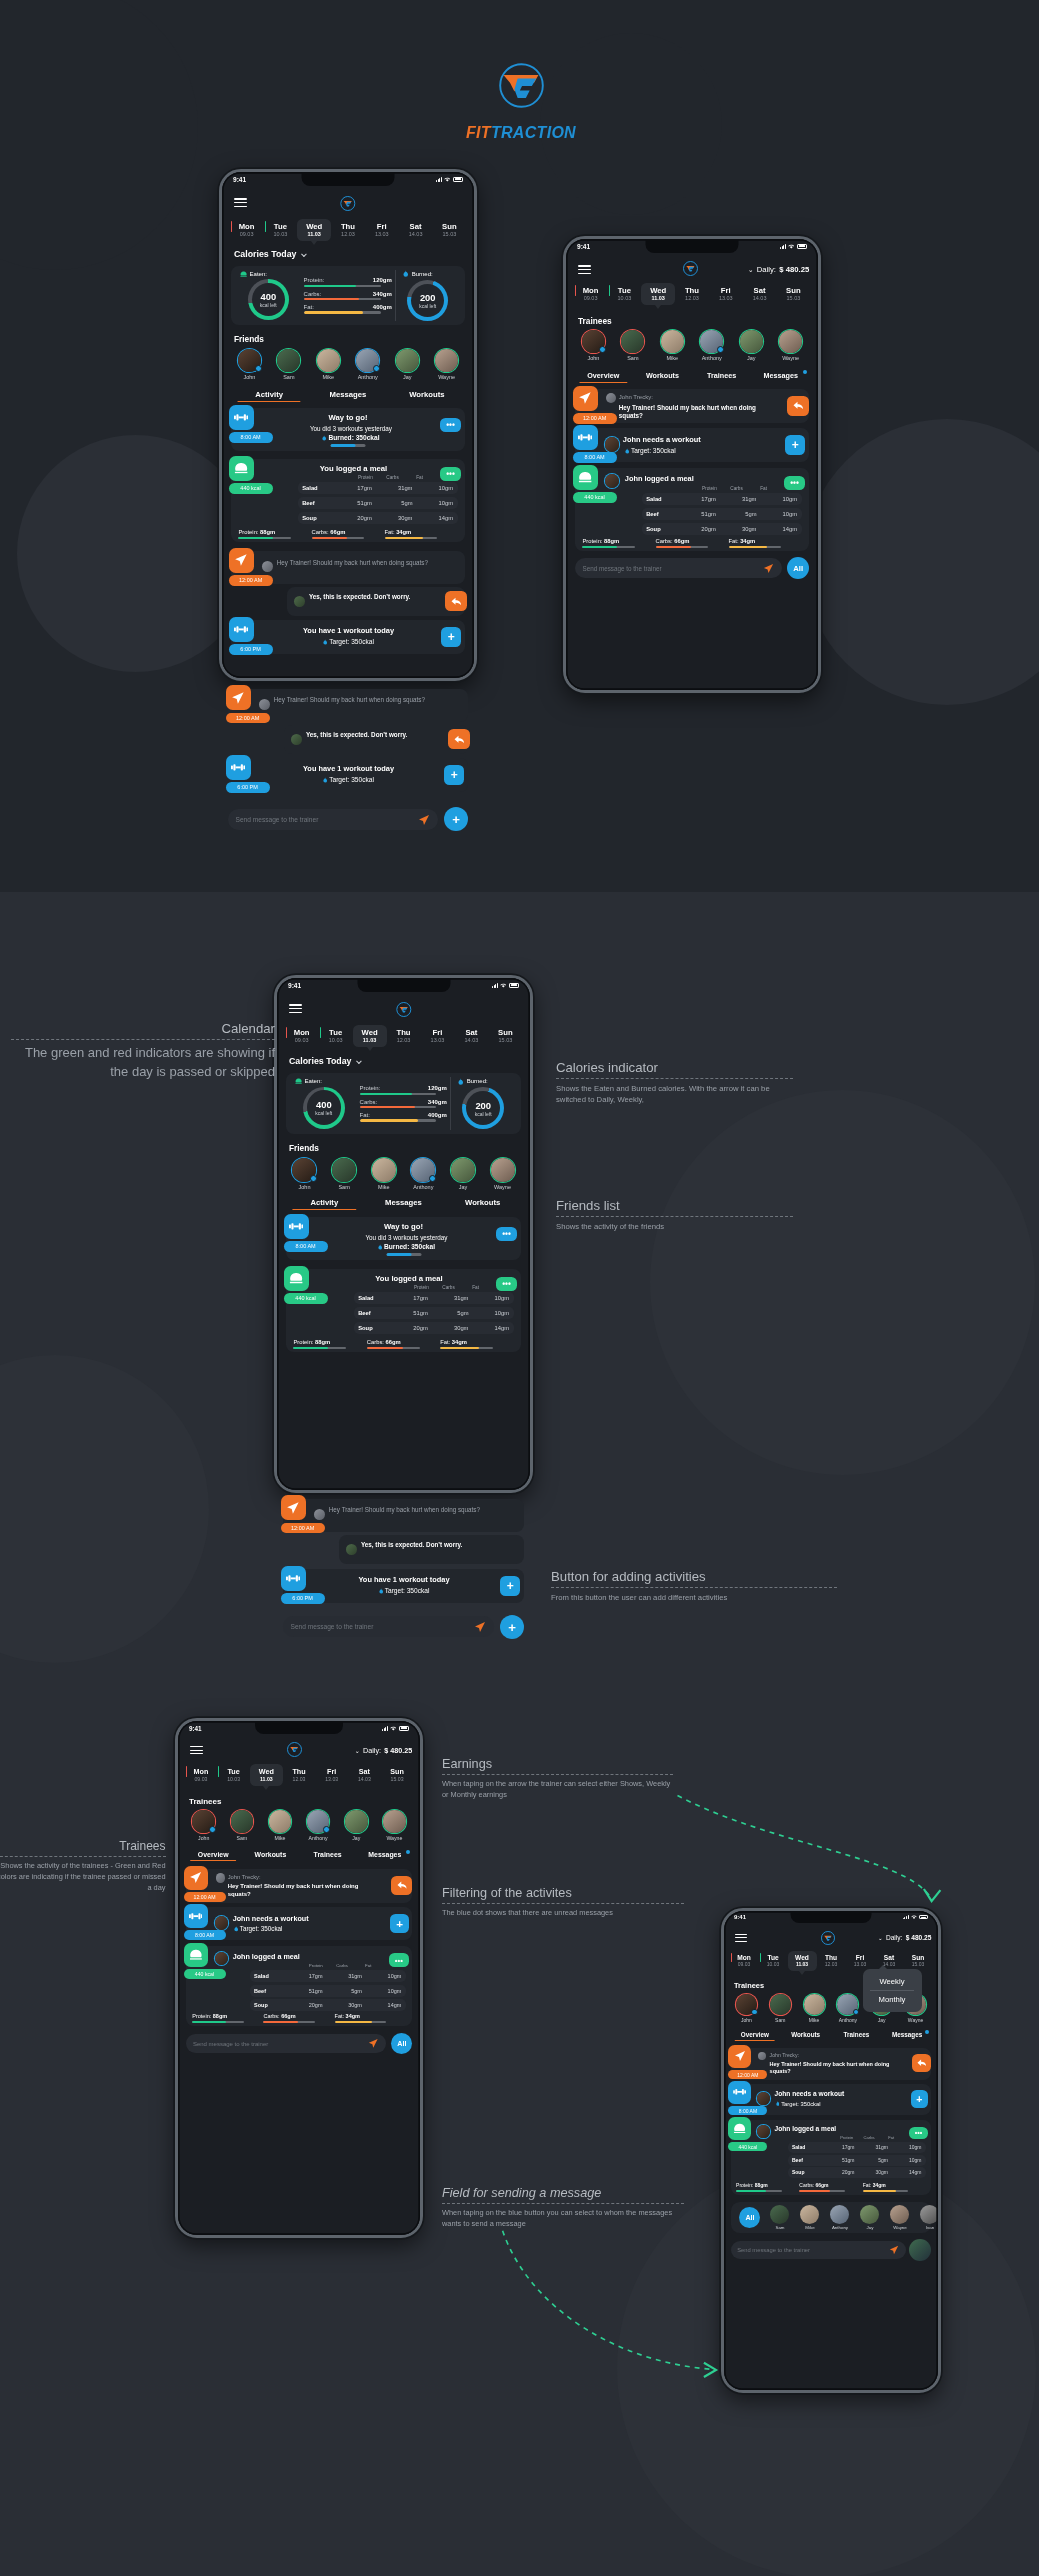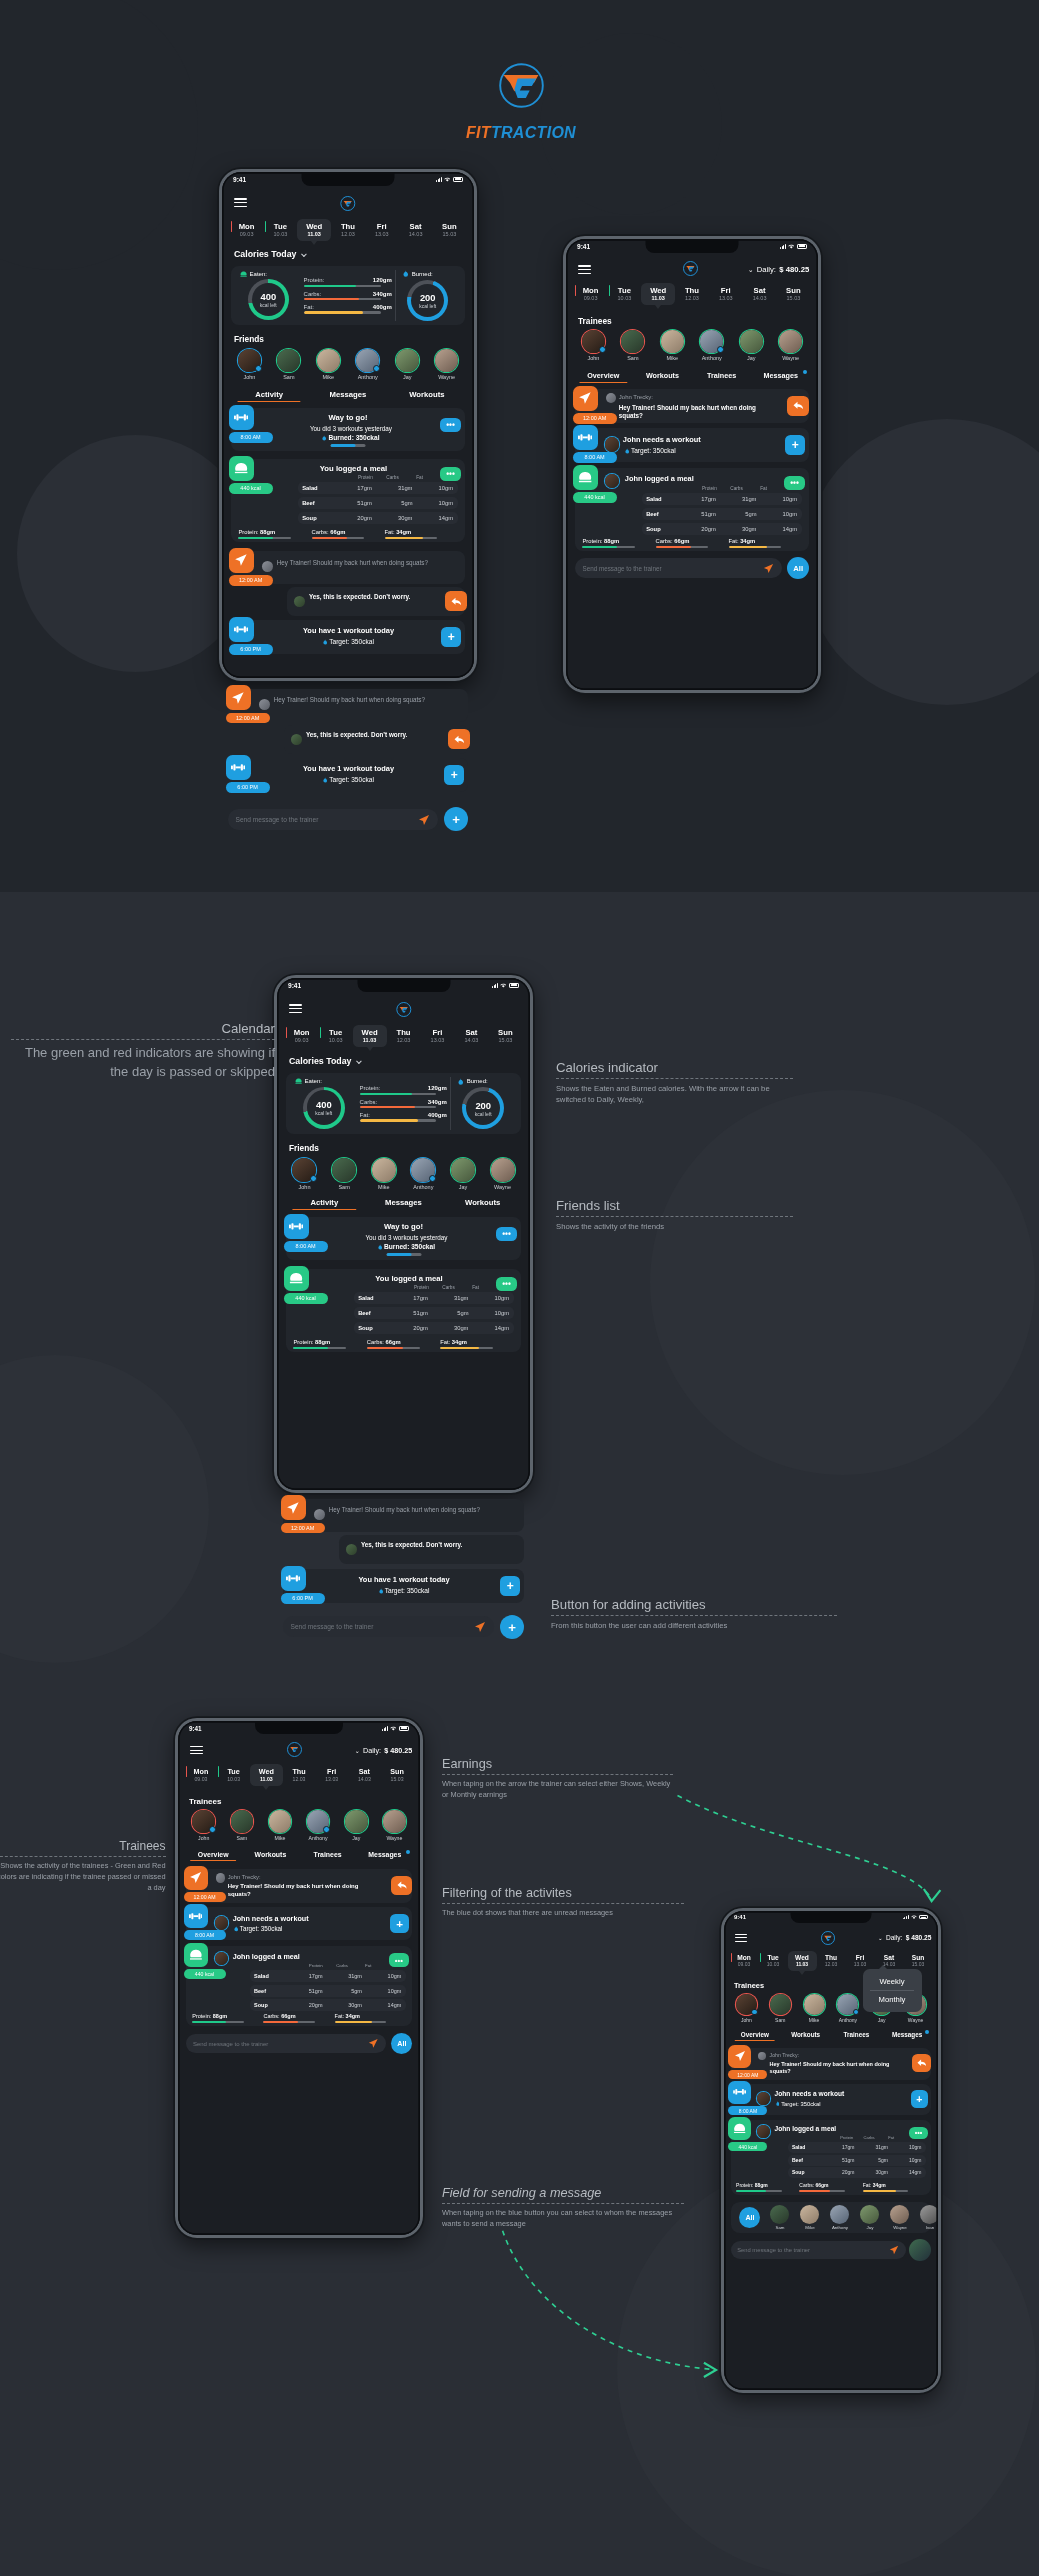--- a/index.html
+++ b/index.html
@@ -1661,21 +1661,21 @@
   <div class="dash"></div>
   <p style="font-size:7.7px;">Shows the  Eaten and Burned calories. With the arrow it can be switched to Daily, Weekly,</p>
 </div>
 
 <div class="anno" style="left:556px; top:1198px; width:237px;">
   <h3 style="font-size:13.2px;">Friends list</h3>
   <div class="dash"></div>
   <p style="font-size:7.7px;">Shows the activity of the friends</p>
 </div>
 
-<div class="anno" style="left:551px; top:1569px; width:286px;margin-top:28px;">
+<div class="anno" style="left:551px; top:1569px; width:286px;">
   <h3 style="font-size:13.2px;">Button for adding activities</h3>
   <div class="dash"></div>
   <p style="font-size:7.7px;">From this button the user can add different activities</p>
 </div>
 
 <div class="anno right" style="left:-5.5px; top:1839px; width:171px;">
   <h3 style="font-size:12px;">Trainees</h3>
   <div class="dash"></div>
   <p style="font-size:7.4px;">Shows the activity of the trainees - Green and Red colors are indicating if the trainee passed or missed a day</p>
 </div>

